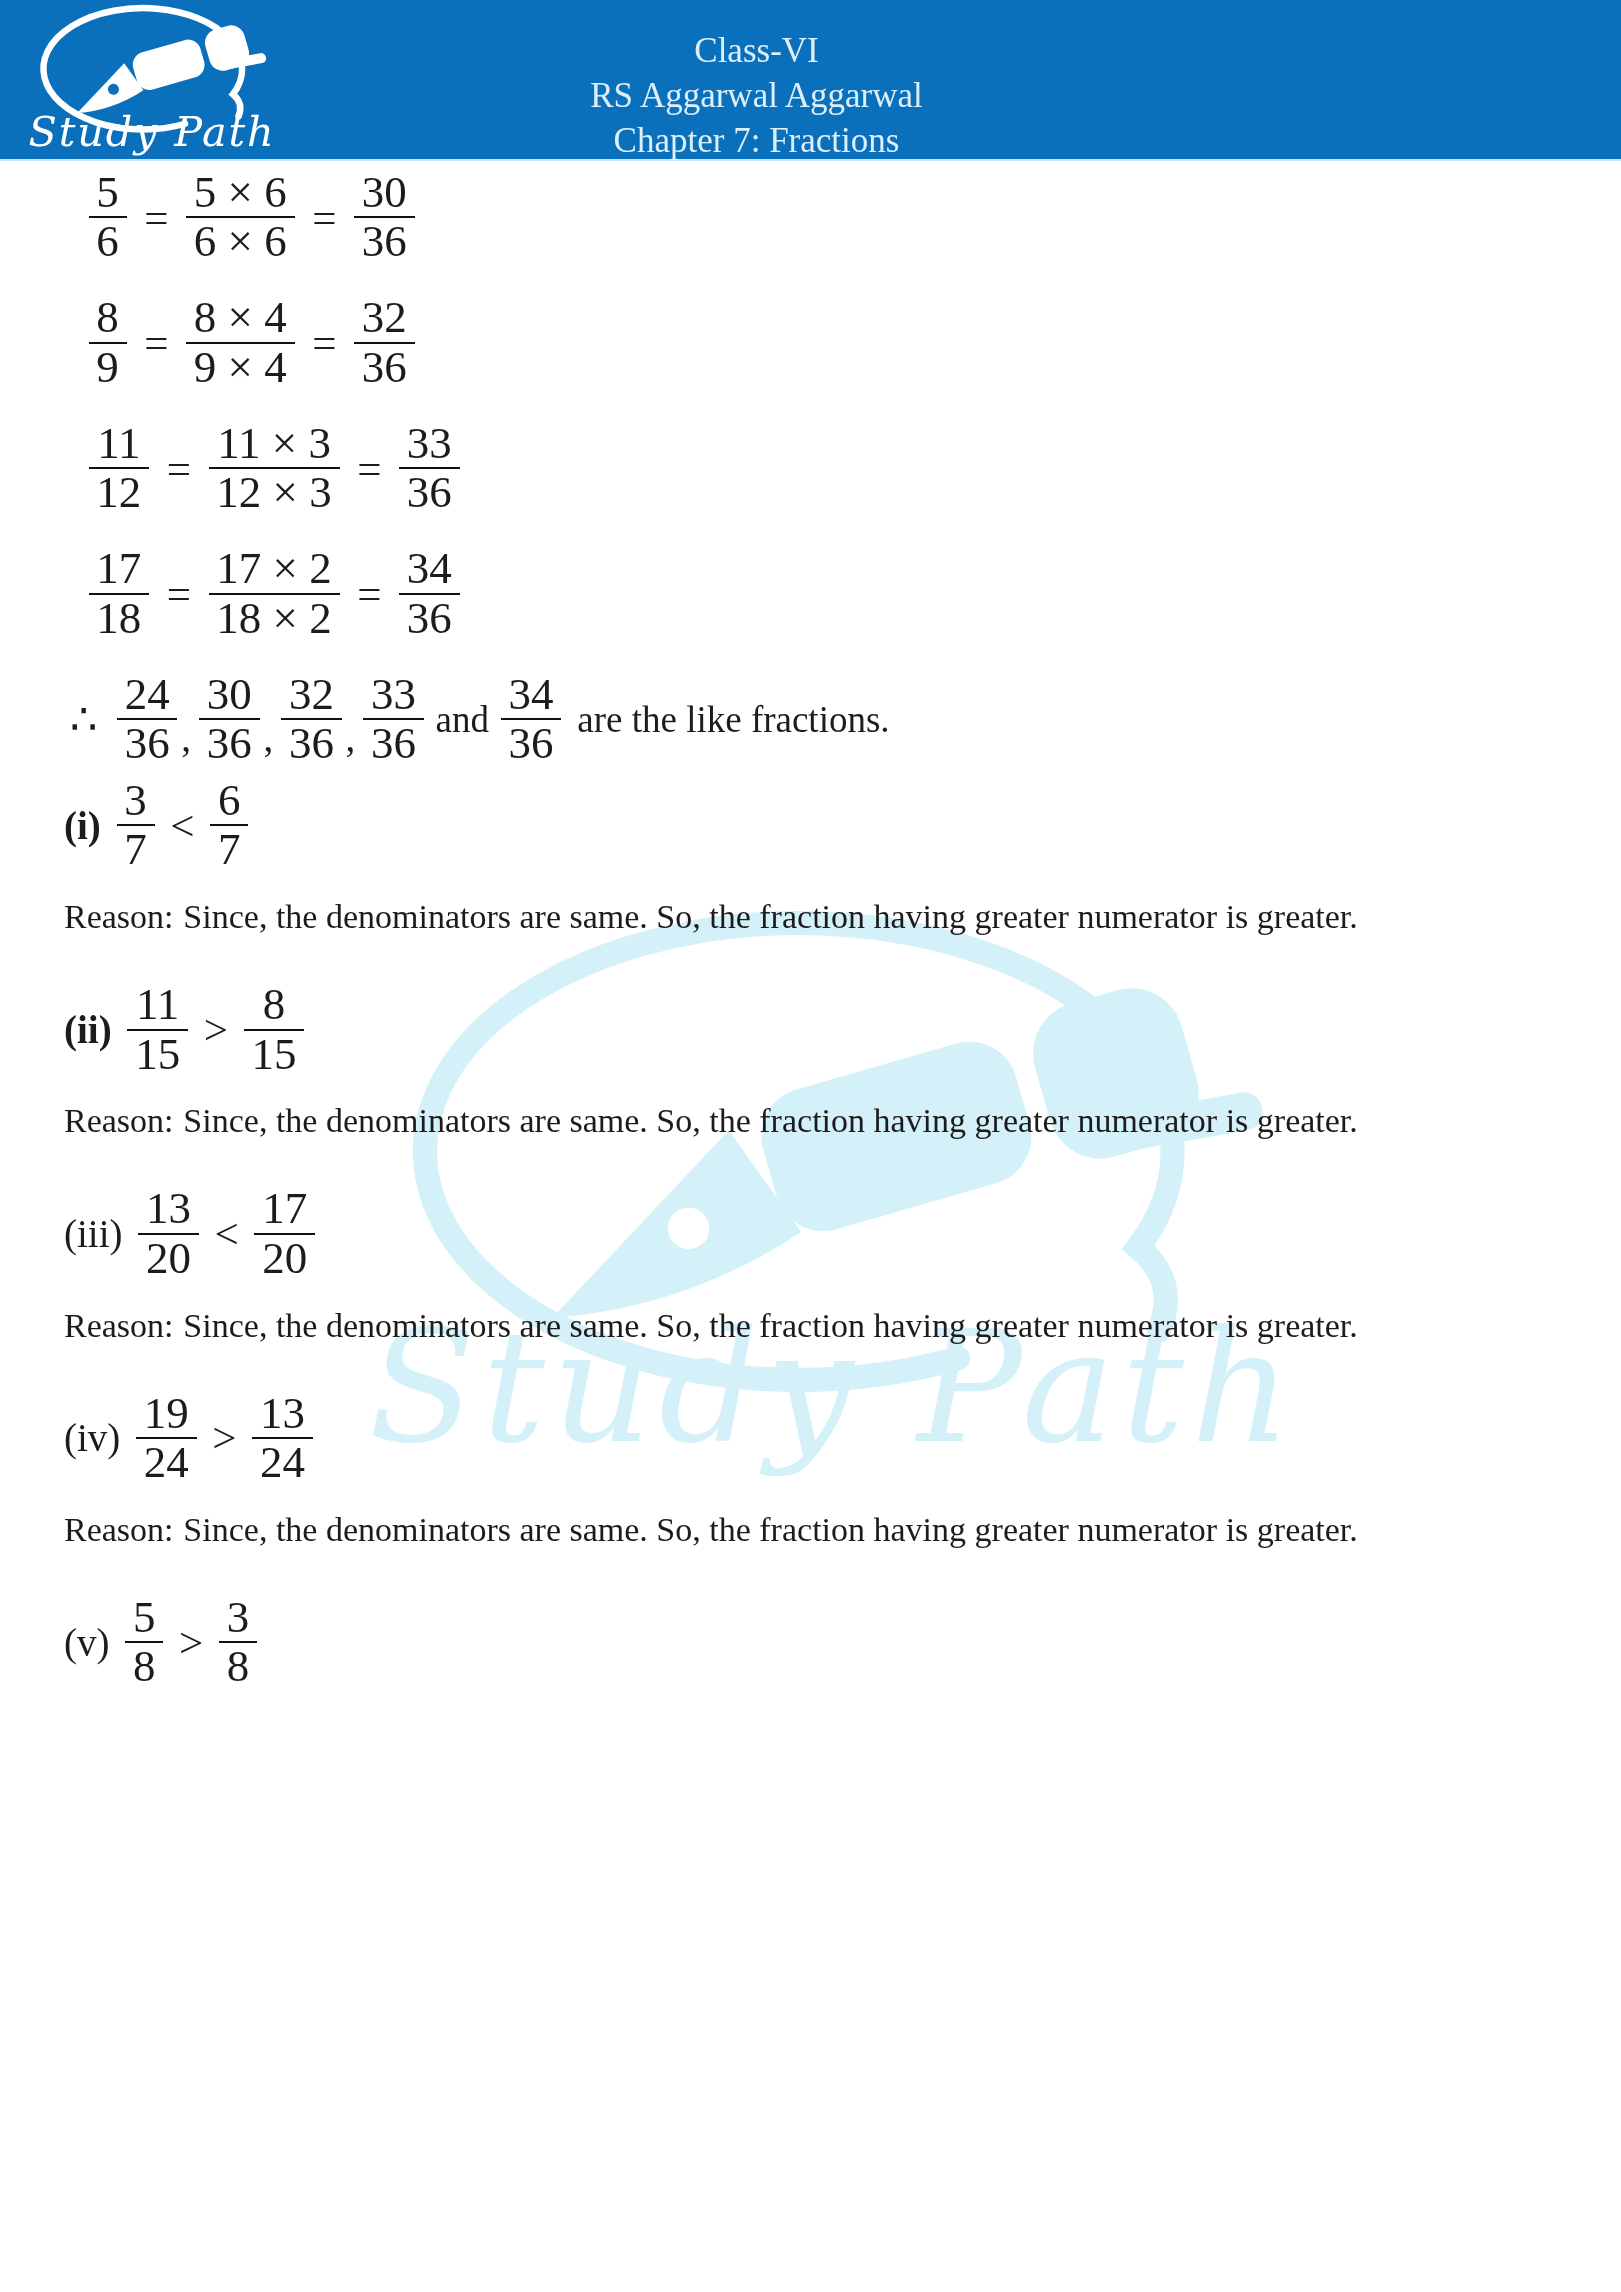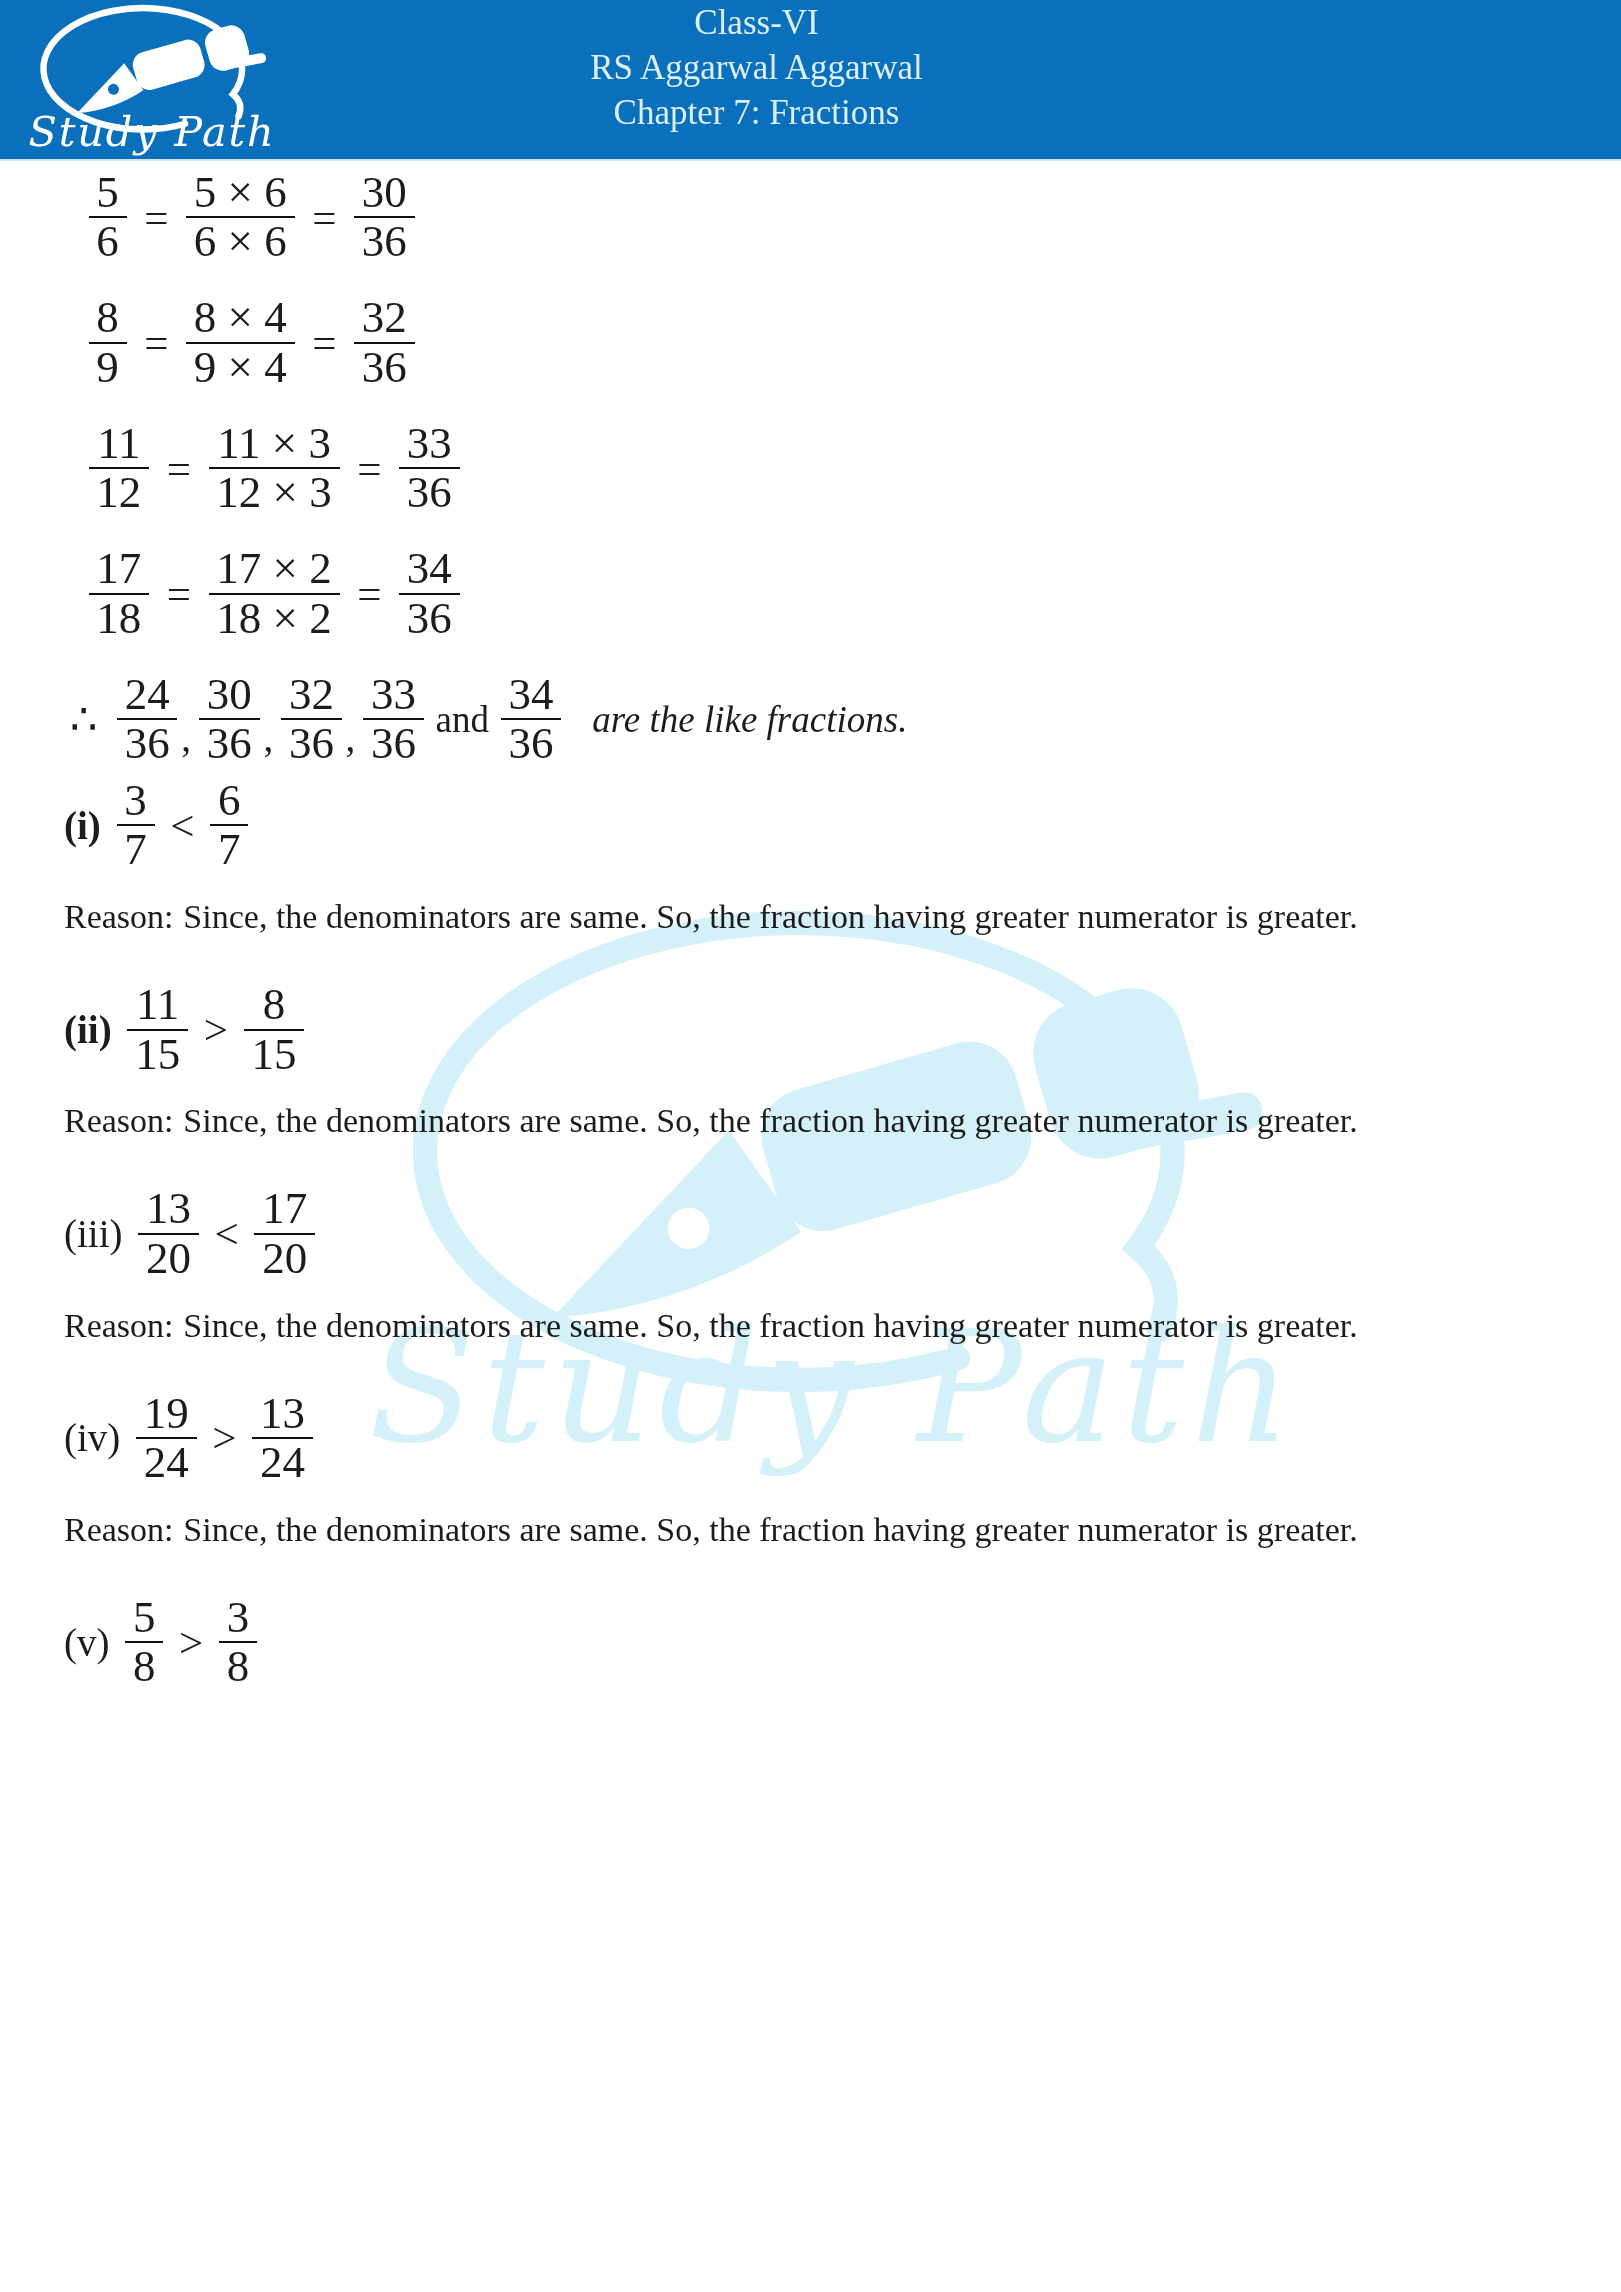--- a/index.html
+++ b/index.html
@@ -8,21 +8,21 @@
     background:#ffffff;color:#1c1c1c;
     font-family:"Liberation Serif", serif;
   }
   
   .banner{
     position:relative;height:159px;background:#0b70bc;
     border-bottom:2.9px solid #cfe4f2;z-index:2;
   }
   .banner-text{
     position:absolute;left:0;right:108px;top:0;
-    text-align:center;padding-top:0;
+    text-align:center;padding-top:28px;
     font-size:35px;line-height:45px;color:#dceffb;
   }
   .logo{
     position:absolute;left:13.7px;top:2px;width:276px;height:157px;
     color:#ffffff;--hole:#0b70bc;
   }
   
   .watermark{
     position:absolute;left:314px;top:882px;width:1039px;height:627px;
     color:#b9e7f6;opacity:.6;z-index:0;--hole:#ffffff;
@@ -35,21 +35,21 @@
   .content{position:relative;z-index:1;padding:7.8px 59px 0 64px;}
   .frac{display:inline-flex;flex-direction:column;align-items:center;line-height:1.05;}
   .frac .num{padding:0 7.8px;}
   .frac .den{border-top:2.9px solid #111;padding:0 7.8px;}
   .eq-row{display:flex;align-items:center;gap:17.6px;font-size:45px;margin:0 0 29px 24.5px;}
   .op{font-size:43px;}
   .concl-row{display:flex;align-items:center;gap:5.9px;font-size:45px;margin-left:5.9px;}
   .thf{font-size:43px;margin-right:13.7px;}
   .cm{align-self:flex-end;font-size:39px;margin:0 2px 7.8px -2px;}
   .word{font-size:37px;margin:0 5.9px;}
-  .suffix{margin-left:25px;font-style:italic;}
+  .suffix{margin-left:10px;}
   .para{font-size:34px;line-height:59px;max-width:1441px;margin:71px 0 0 0;}
   .sol-label{color:#0d7d12;font-weight:bold;margin-right:11.8px;}
   .reason-label{font-weight:normal;margin-right:9.8px;}
   .reason-para{margin-top:13.7px;}
   .cmp-row{display:flex;align-items:center;gap:15.7px;font-size:45px;margin:35px 0 13.7px 0;}
   .cmp-row.first{margin-top:9.8px;}
   .idx{font-size:39px;}
   .idx.bold{font-weight:700;}
   
   .footer{

